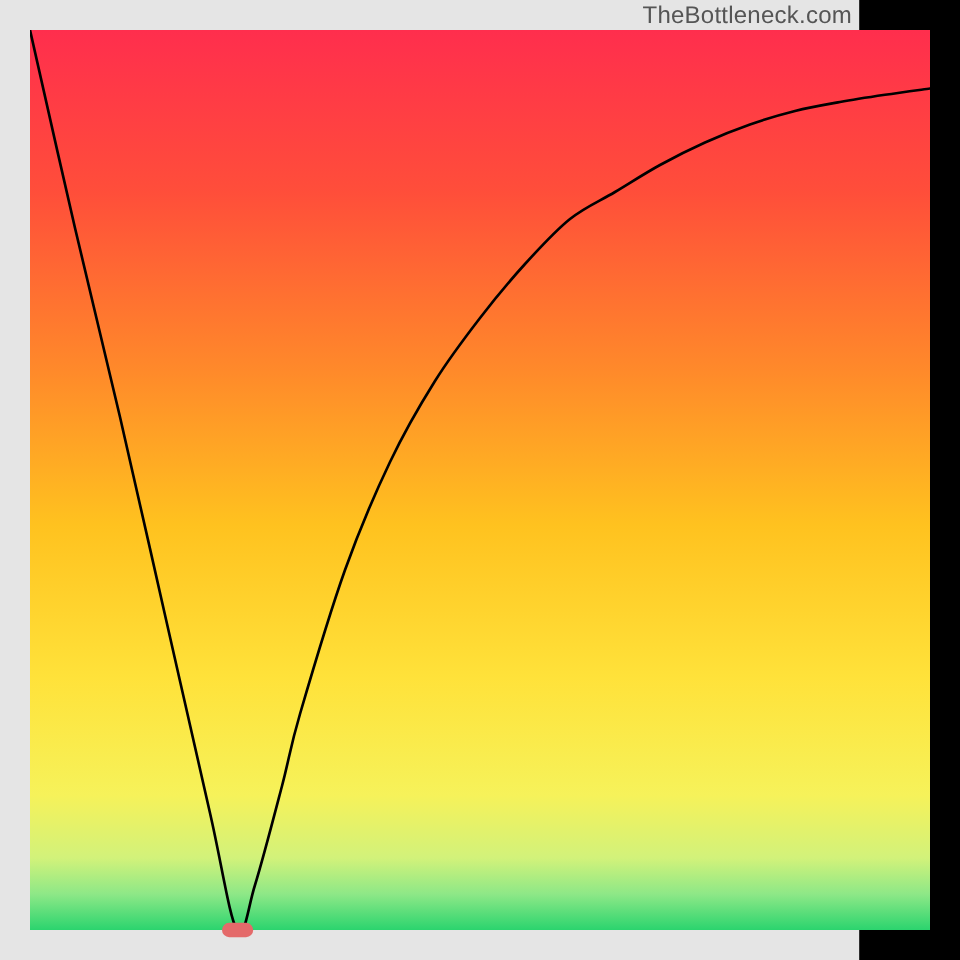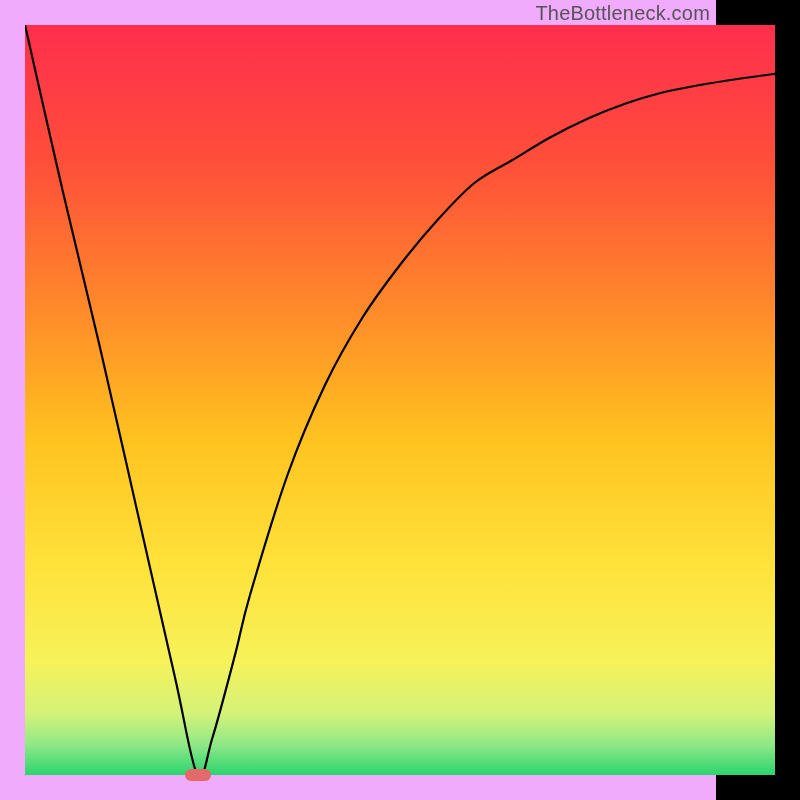--- a/index.html
+++ b/index.html
@@ -8,21 +8,21 @@
     width: 800px;
     height: 800px;
     overflow: hidden;
     background: #000;
     font-family: Arial, Helvetica, sans-serif;
   }
   .frame {
     position: relative;
     width: 716px;
     height: 800px;
-    background: #f0abfc;
+    background: #e5e5e5;
   }
   .watermark {
     position: absolute;
     top: 2px;
     right: 6px;
     color: #555;
     font-size: 20px;
     font-weight: 500;
     letter-spacing: 0.2px;
     z-index: 10;

